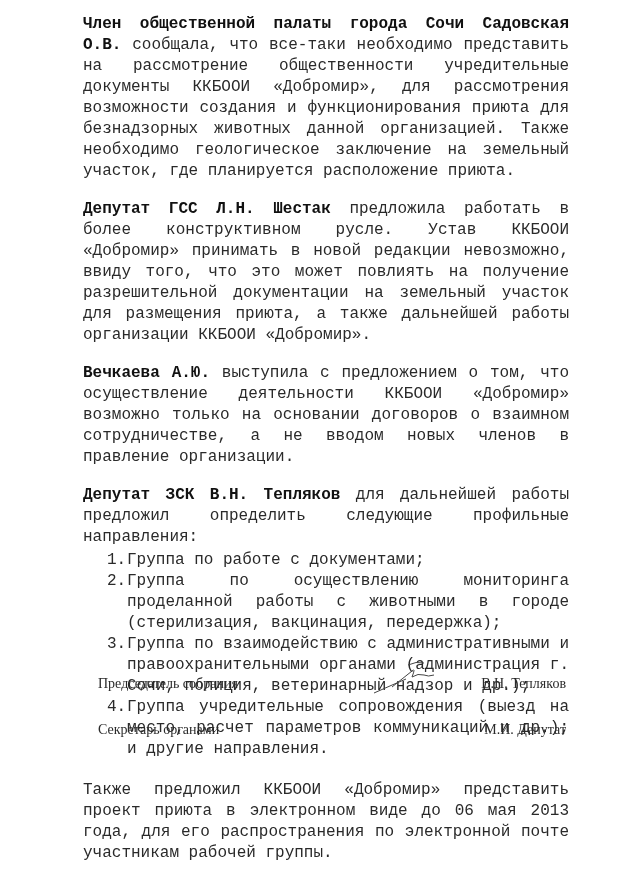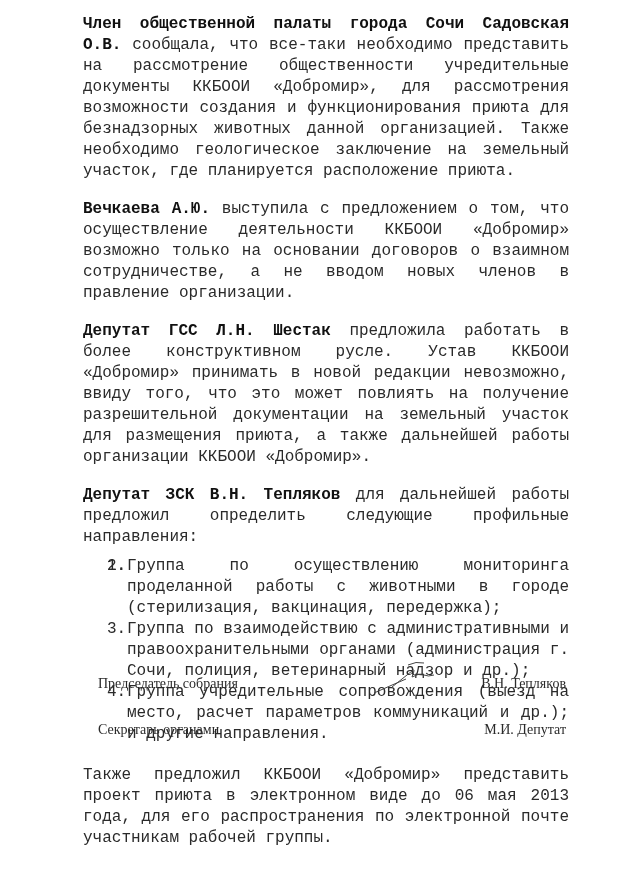--- a/index.html
+++ b/index.html
@@ -19,25 +19,25 @@
   .sig-row .name { position: absolute; right: 12px; }
   .sig1 { top: 676px; }
   .sig2 { top: 722px; }
   .signature { position: absolute; left: 372px; top: 657px; width: 80px; height: 40px; }
 </style>
 </head>
 <body>
 
 <div class="page">
   <p class="para"><b>Член общественной палаты города Сочи Садовская О.В.</b><span> сообщала, что все-таки необходимо представить на рассмотрение общественности учредительные документы ККБООИ «Добромир», для рассмотрения возможности создания и функционирования приюта для безнадзорных животных данной организацией. Также необходимо геологическое заключение на земельный участок, где планируется расположение приюта.</span></p>
+  <p class="para"><b>Депутат ГСС Л.Н. Шестак</b><span> предложила работать в более конструктивном русле. Устав ККБООИ «Добромир» принимать в новой редакции невозможно, ввиду того, что это может повлиять на получение разрешительной документации на земельный участок для размещения приюта, а также дальнейшей работы организации ККБООИ «Добромир».</span></p>
   <p class="para"><b>Вечкаева А.Ю.</b><span> выступила с предложением о том, что осуществление деятельности ККБООИ «Добромир» возможно только на основании договоров о взаимном сотрудничестве, а не вводом новых членов в правление организации.</span></p>
-  <p class="para"><b>Депутат ГСС Л.Н. Шестак</b><span> предложила работать в более конструктивном русле. Устав ККБООИ «Добромир» принимать в новой редакции невозможно, ввиду того, что это может повлиять на получение разрешительной документации на земельный участок для размещения приюта, а также дальнейшей работы организации ККБООИ «Добромир».</span></p>
-  <p class="para" style="margin-bottom:8px"><b>Депутат ЗСК В.Н. Тепляков</b><span> для дальнейшей работы предложил определить следующие профильные направления:</span></p>
+  <p class="para" style="margin-bottom:2px"><b>Депутат ЗСК В.Н. Тепляков</b><span> для дальнейшей работы предложил определить следующие профильные направления:</span></p>
   <ol class="dirs">
-    <li><span class="num">1.</span></li>
+    <li><span class="num">1.</span><span>Группа по работе с документами;</span></li>
     <li><span class="num">2.</span><span>Группа по осуществлению мониторинга проделанной работы с животными в городе (стерилизация, вакцинация, передержка);</span></li>
     <li><span class="num">3.</span><span>Группа по взаимодействию с административными и правоохранительными органами (администрация г. Сочи, полиция, ветеринарный надзор и др.);</span></li>
     <li><span class="num">4.</span><span>Группа учредительные сопровождения (выезд на место, расчет параметров коммуникаций и др.); и другие направления.</span></li>
   </ol>
   <p class="para" style="margin-top:20px">Также предложил ККБООИ «Добромир» представить проект приюта в электронном виде до 06 мая 2013 года, для его распространения по электронной почте участникам рабочей группы.</p>
 </div>
 
 <svg class="signature" viewBox="0 0 80 40">
   <path d="M2 36 Q20 28 34 22 M20 30 L40 14 Q44 10 40 20 Q46 16 52 18 Q56 20 62 18 M36 8 Q44 4 52 6" stroke="#444" stroke-width="1" fill="none"></path>
 </svg>

